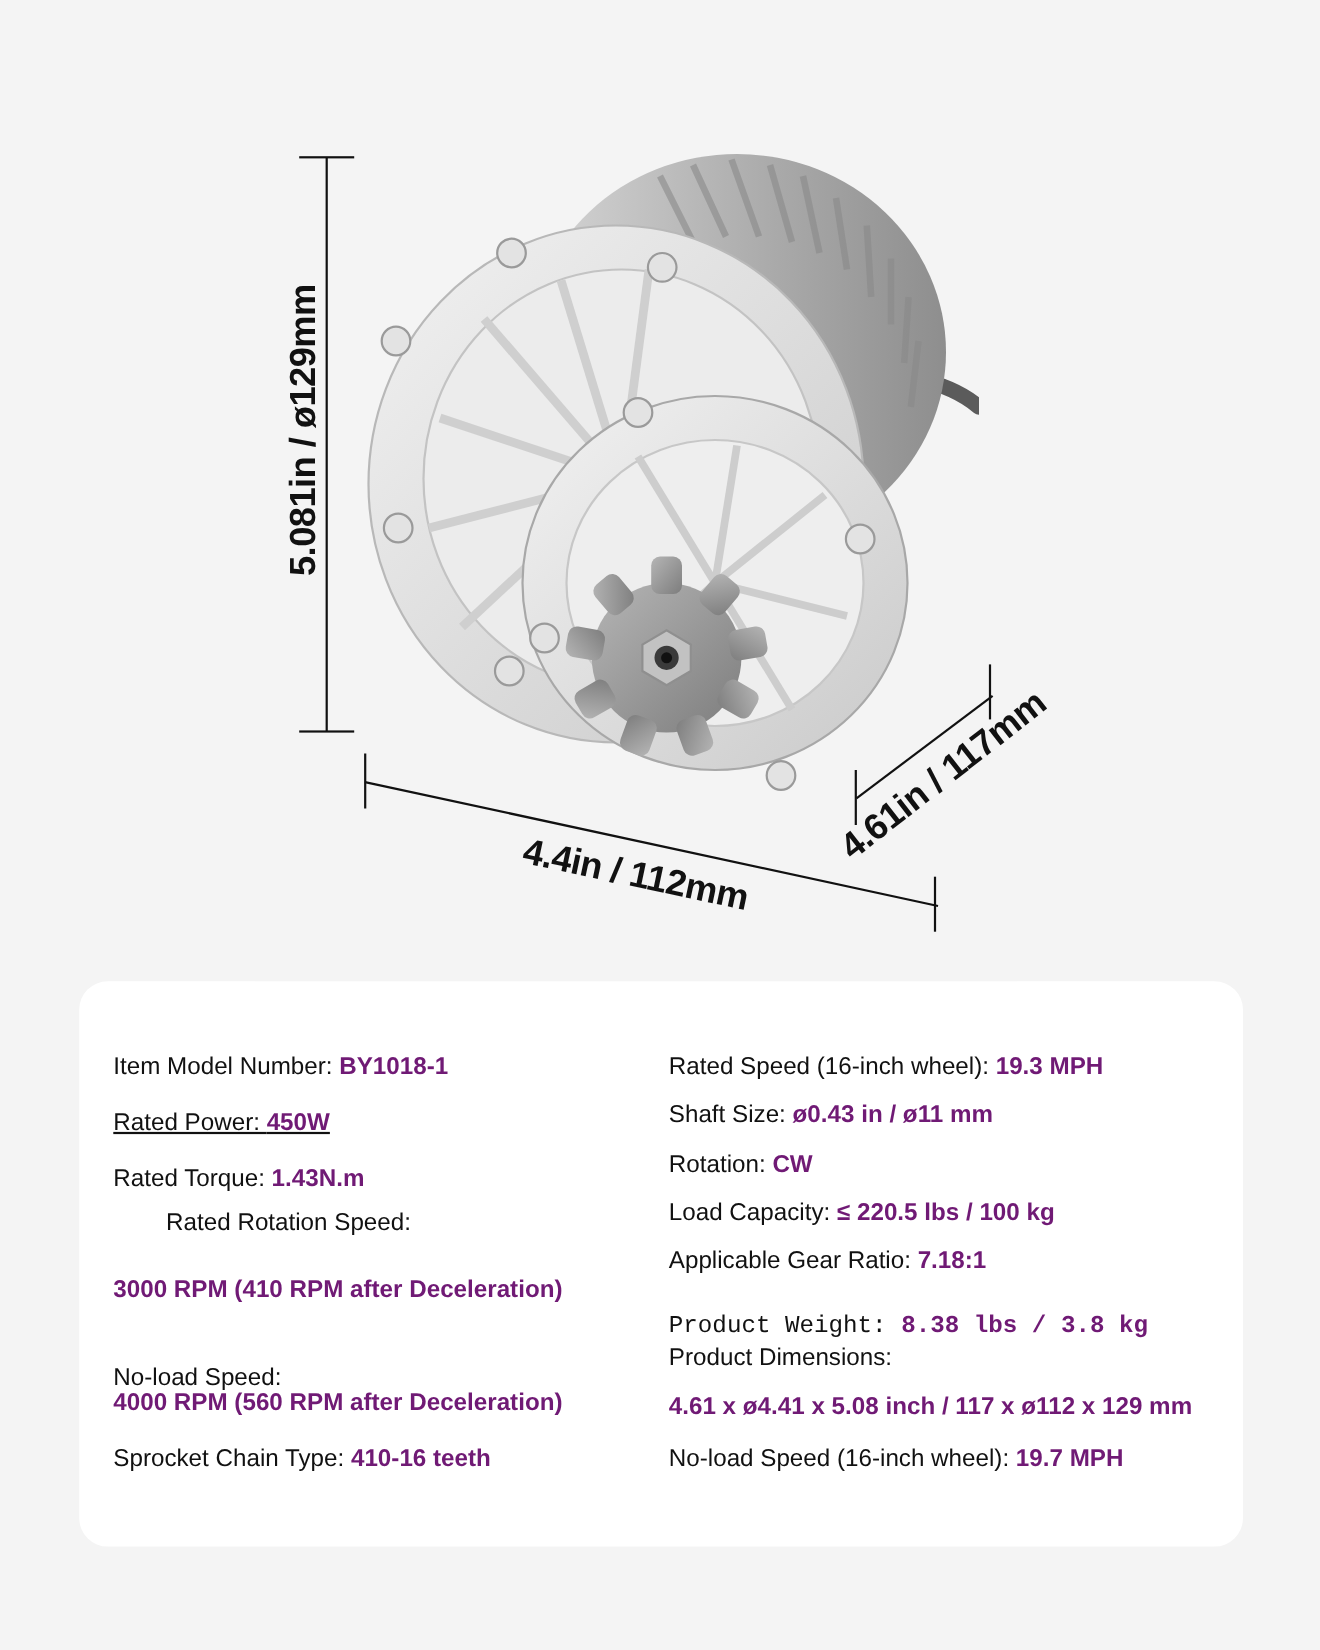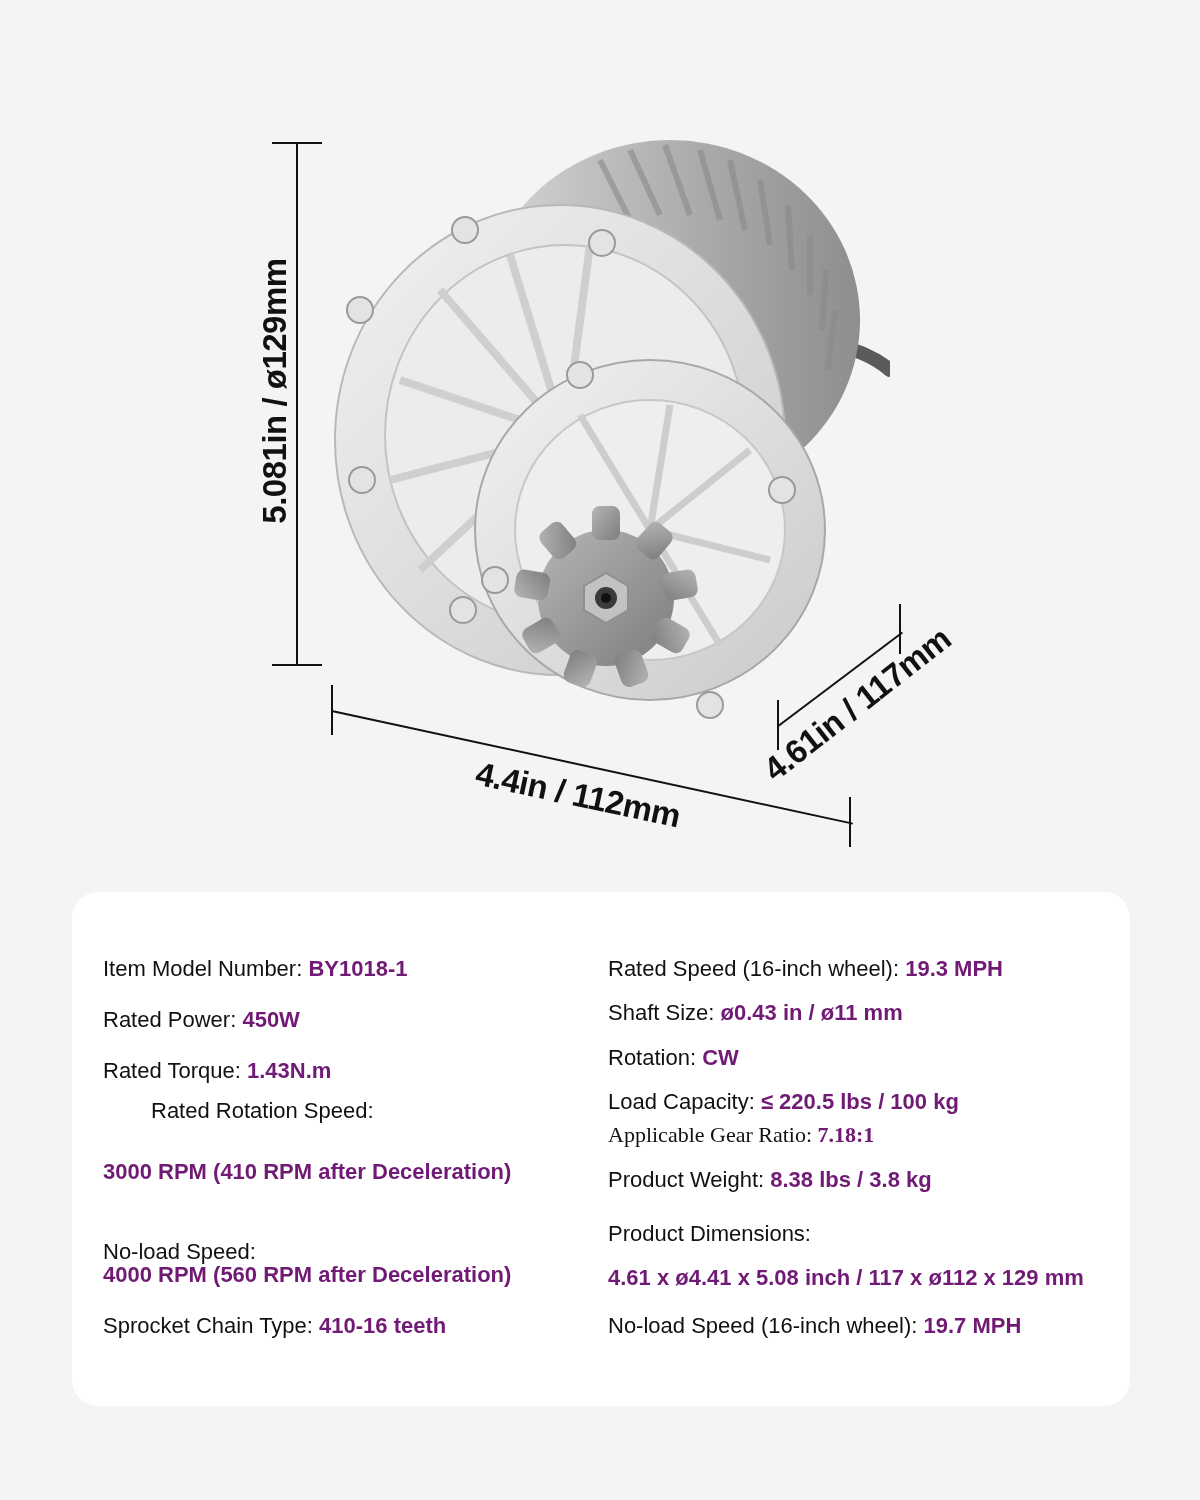--- a/index.html
+++ b/index.html
@@ -137,21 +137,21 @@
       <circle cx="380" cy="575" r="13"></circle>
     </g>
   </svg>
 </div>
 
 <div class="spec-card">
   <div class="col left">
     <div class="row" style="top:12px;">
       <span>Item Model Number:  </span><span class="val">BY1018-1</span>
     </div>
-    <div class="row" style="top:63px;">
+    <div class="row" style="top:63px;text-decoration:underline;">
       <span>Rated Power: </span><span class="val">450W</span>
     </div>
     <div class="row" style="top:114px;">
       <span>Rated Torque: </span><span class="val">1.43N.m</span>
     </div>
     <div class="row" style="top:154px;margin-left:48px;">
       <span>Rated Rotation Speed:</span>
     </div>
     <div class="row" style="top:215px;text-align:right;">
       <span class="val">3000 RPM (410 RPM after Deceleration)</span>
@@ -173,24 +173,24 @@
     </div>
     <div class="row" style="top:56px;">
       <span>Shaft Size: </span><span class="val">ø0.43 in / ø11 mm</span>
     </div>
     <div class="row" style="top:101px;">
       <span>Rotation: </span><span class="val">CW</span>
     </div>
     <div class="row" style="top:145px;">
       <span>Load Capacity: </span><span class="val">≤ 220.5 lbs / 100 kg</span>
     </div>
-    <div class="row" style="top:178px;font-family:Liberation Serif, serif;">
+    <div class="row" style="top:189px;">
       <span>Applicable Gear Ratio: </span><span class="val">7.18:1</span>
     </div>
-    <div class="row" style="top:223px;">
+    <div class="row" style="top:249px;font-family:Liberation Mono, monospace;">
       <span>Product Weight: </span><span class="val">8.38 lbs / 3.8 kg</span>
     </div>
     <div class="row" style="top:277px;">
       <span>Product Dimensions:</span>
     </div>
     <div class="row" style="top:321px;">
       <span class="val">4.61 x ø4.41 x 5.08 inch / 117 x ø112 x 129 mm</span>
     </div>
     <div class="row" style="top:369px;">
       <span>No-load Speed (16-inch wheel): </span><span class="val">19.7 MPH</span>

